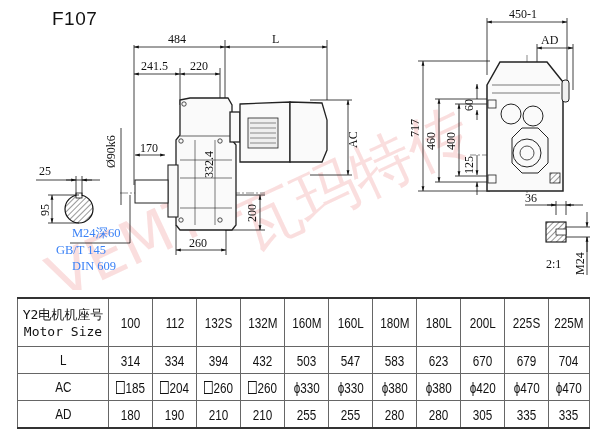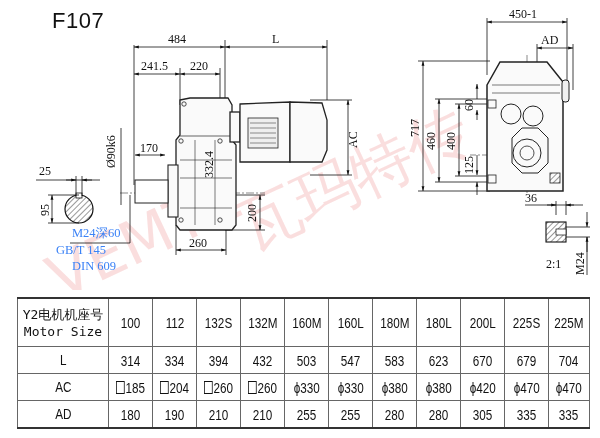--- a/index.html
+++ b/index.html
@@ -1,18 +1,18 @@
 <!DOCTYPE html>
 <html><head>
 <meta charset="utf-8">
 <style>
   html, body { margin: 0; padding: 0; background: #ffffff; }
   body { width: 600px; height: 438px; position: relative; overflow: hidden; font-family: "Liberation Serif", serif; color: #111; }
   #drawing { position: absolute; left: 0; top: 0; width: 600px; height: 290px; }
-  .title { position: absolute; left: 52px; top: 8px; font-family: "Liberation Sans", sans-serif; font-size: 22px; color: #111; letter-spacing: 0.5px; }
+  .title { position: absolute; left: 52px; top: 8px; font-family: "Liberation Sans", sans-serif; font-size: 19px; color: #111; letter-spacing: 0.5px; }
   .dim { font-family: "Liberation Serif", serif; font-size: 12px; fill: #111; }
   .note { position: absolute; font-family: "Liberation Serif", serif; font-size: 12.5px; color: #3b82f6; line-height: 15px; }
   .watermark { font-family: "DejaVu Sans", sans-serif; fill: #f4b8b8; opacity: 0.45; }
   table.spec { position: absolute; left: 17px; top: 297px; border-collapse: collapse; font-family: "DejaVu Sans Mono", monospace; table-layout: fixed; }
   table.spec td { border: 1px solid #666; text-align: center; padding: 0; font-size: 15px; color: #111; font-family: "Liberation Sans", sans-serif; transform-origin: center; }
   table.spec tr { }
   table.spec tr.hdr td { height: 47px; }
   table.spec tr.row td { height: 26px; }
   table.spec tr:first-child td { border-top: 2px solid #333; }
   table.spec tr:last-child td { border-bottom: 2px solid #333; }

